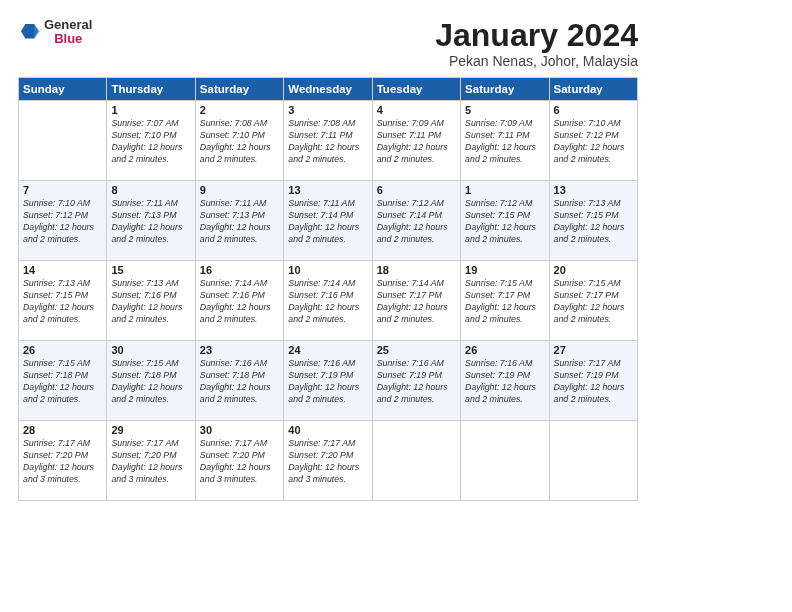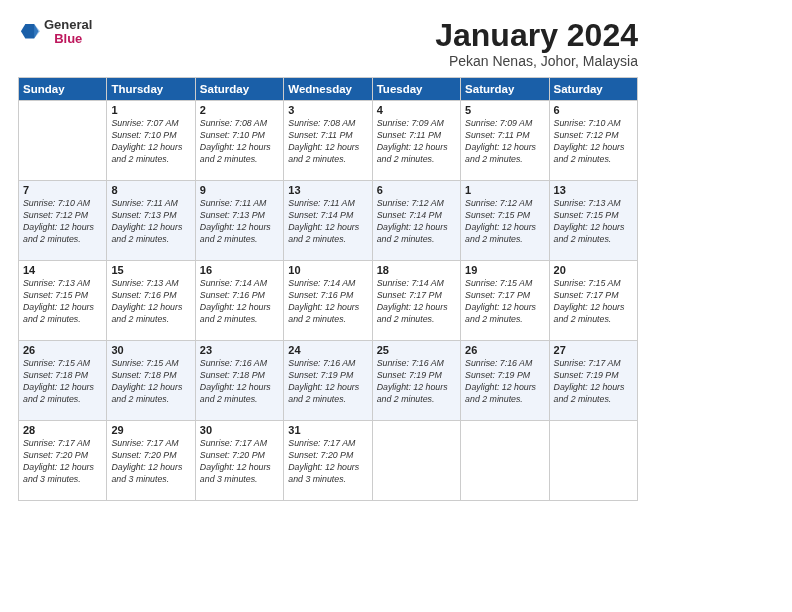--- a/index.html
+++ b/index.html
@@ -257,21 +257,21 @@
           </td>
           <td class="row-white">
             <span class="day-num">29</span>
             <div class="day-detail">Sunrise: 7:17 AM<br>Sunset: 7:20 PM<br>Daylight: 12 hours and 3 minutes.</div>
           </td>
           <td class="row-white">
             <span class="day-num">30</span>
             <div class="day-detail">Sunrise: 7:17 AM<br>Sunset: 7:20 PM<br>Daylight: 12 hours and 3 minutes.</div>
           </td>
           <td class="row-white">
-            <span class="day-num">31</span>
+            <span class="day-num">40</span>
             <div class="day-detail">Sunrise: 7:17 AM<br>Sunset: 7:20 PM<br>Daylight: 12 hours and 3 minutes.</div>
           </td>
           <td class="row-white empty-cell"></td>
           <td class="row-white empty-cell"></td>
           <td class="row-white empty-cell"></td>
         </tr>
       </tbody>
   </table>
 </div>
 

